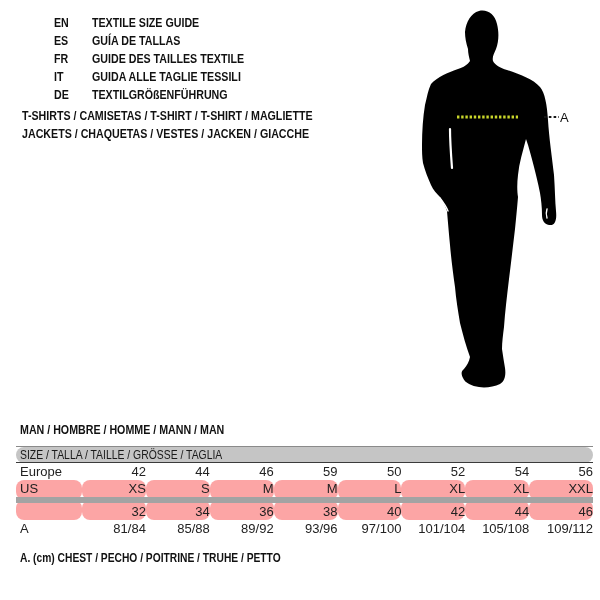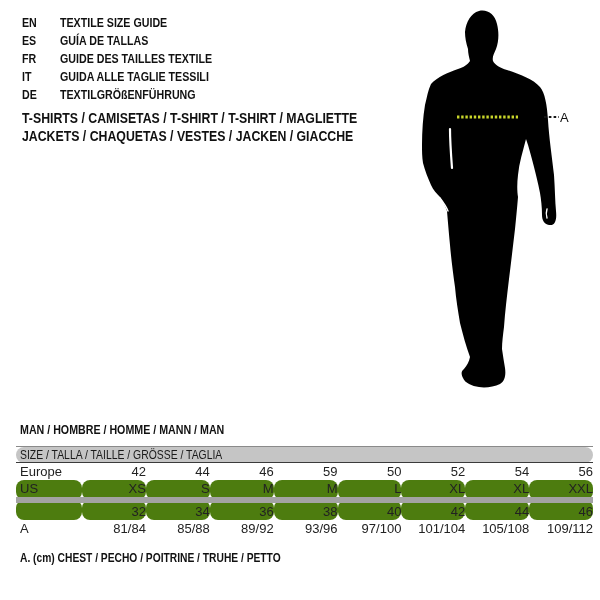--- a/index.html
+++ b/index.html
@@ -5,43 +5,43 @@
   html,body{margin:0;padding:0;}
   body{
     width:600px;height:600px;background:#ffffff;position:relative;overflow:hidden;
     font-family:"Liberation Sans","DejaVu Sans",sans-serif;color:#111;
     -webkit-font-smoothing:antialiased;
   }
   .abs{position:absolute;}
   .cond{display:inline-block;transform:scaleX(0.82);transform-origin:0 50%;white-space:nowrap;}
   
   .lang-list{left:22px;top:13px;}
-  .lang-row{display:flex;height:18px;align-items:center;font-weight:700;font-size:13px;}
+  .lang-row{display:flex;height:18px;align-items:center;font-weight:700;font-size:13px;margin-left:32px;}
   .lang-code{width:38px;}
   
   .categories{left:22px;top:108px;}
-  .cat-line{height:18px;display:flex;align-items:center;font-weight:700;font-size:15px;}
+  .cat-line{height:18px;display:flex;font-weight:700;font-size:13px;}
   
   .figure{left:395px;top:5px;width:200px;height:400px;}
   .measure-a{left:560px;top:110px;font-size:13px;font-weight:500;color:#111;}
   
   .section-title{left:20px;top:421px;height:16px;display:flex;align-items:center;font-weight:700;font-size:13px;text-align:center;}
   
   .size-table{left:16px;top:446px;width:577px;border-collapse:collapse;table-layout:fixed;}
   .size-table col.lbl{width:66px;}
   .size-table th,.size-table td{
     font-weight:400;font-size:13px;color:#222;padding:0;height:17px;vertical-align:middle;border-radius:8px;
   }
   .size-table thead th{
     background:#c5c5c5;text-align:left;padding-left:4px;color:#1a1a1a;
     border-top:1px solid #8a8a8a;border-bottom:1px solid #3a3a3a;height:15px;
   }
   .size-table .rowlabel{text-align:left;padding-left:4px;color:#222;}
   .size-table td{text-align:right;}
-  .size-table tr.shaded td,.size-table tr.shaded th{background:#4d7c0f;}
+  .size-table tr.shaded td,.size-table tr.shaded th{background:#fca5a5;}
   .size-table tr.gapline td,.size-table tr.gapline th{border-top:6px solid #a3a3a3;}
   .size-table tr.lastrow td,.size-table tr.lastrow th{background:#ffffff;}
   .thspan{display:inline-block;transform:scaleX(0.8);transform-origin:0 50%;white-space:nowrap;}
   
   .footnote{left:20px;top:549px;height:16px;display:flex;align-items:flex-end;font-weight:700;font-size:12.5px;}
 </style>
 </head>
 <body>
 
 <div class="abs lang-list">

